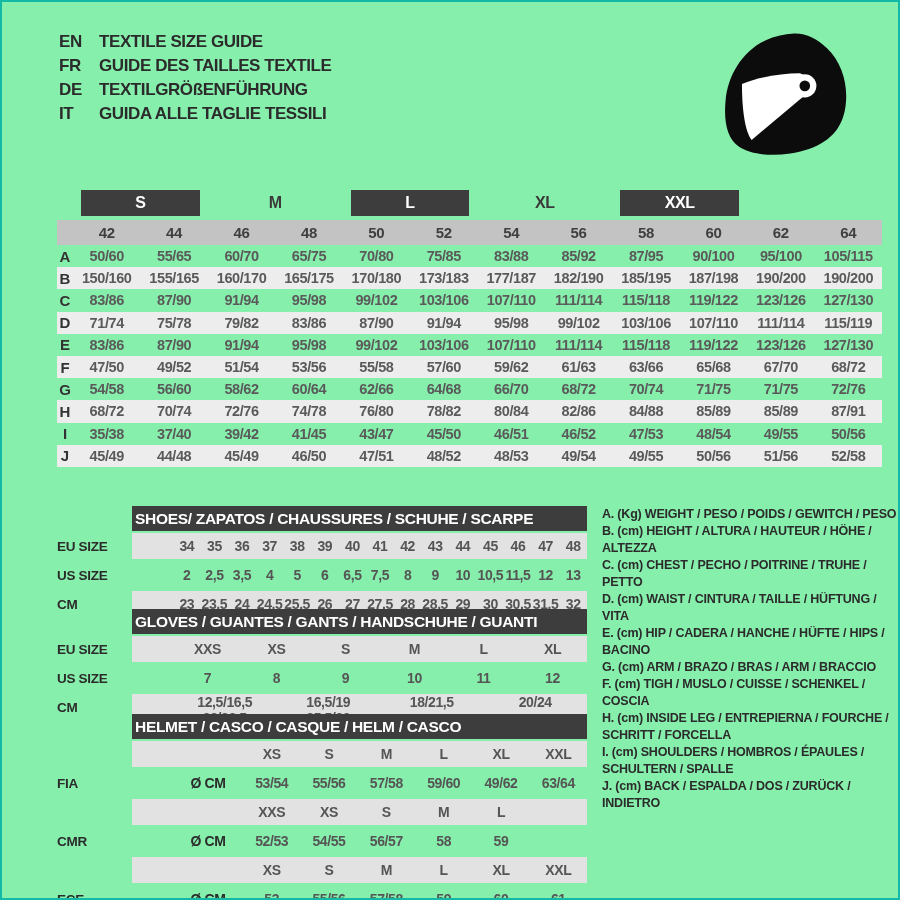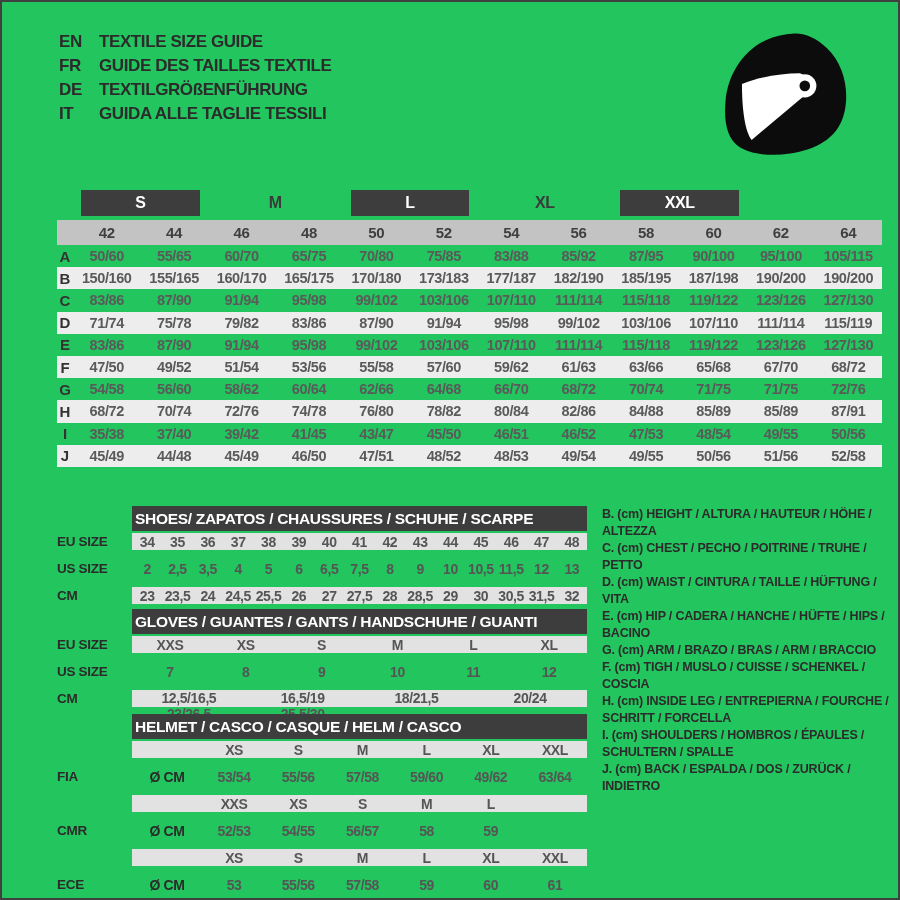--- a/index.html
+++ b/index.html
@@ -4,22 +4,22 @@
 <style>
   html, body { margin: 0; padding: 0; }
   body {
     width: 900px; height: 900px;
     background: #ffffff;
     font-family: "Liberation Sans", sans-serif;
   }
   .page {
     position: relative;
     width: 896px; height: 896px;
-    border: 2px solid #404040;
-    background: #22c55e;
+    border: 2px solid #14b8a6;
+    background: #86efac;
     overflow: hidden;
   }
 
   
   .lang-block { position: absolute; left: 57px; top: 28px; }
   .lang-row { display: flex; height: 24px; align-items: center; }
   .lang-code {
     width: 40px; font-weight: bold; font-size: 17px;
     color: #2b2b2b; letter-spacing: -0.4px;
   }
@@ -53,32 +53,32 @@
     font-weight: bold; font-size: 15px; color: #333333;
   }
   .mt-cell {
     display: flex; align-items: center; justify-content: center;
     font-weight: bold; font-size: 14.5px; color: #5a5a5a; letter-spacing: -0.4px;
     white-space: nowrap;
   }
 
   
   .st { position: absolute; left: 55px; width: 530px; }
-  .st-row { display: flex; height: 17px; margin-bottom: 10px; }
+  .st-row { display: flex; height: 26px; margin-bottom: 3px; }
   .st-row.st-title { height: 25px; margin-bottom: 2px; }
   .st-label {
     width: 75px; flex: 0 0 75px; display: flex; align-items: center;
     font-weight: bold; font-size: 13.5px; color: #2b2b2b; letter-spacing: -0.3px;
   }
   .st-title-bar {
     flex: 1; background: var(--dark-bar, #3d3d3d); color: #ffffff;
     font-weight: bold; font-size: 15.5px; letter-spacing: -0.3px;
     display: flex; align-items: center; padding-left: 3px;
   }
-  .st-band { flex: 1; display: grid; align-items: center; }
+  .st-band { flex: 1; display: grid; align-items: center; padding-left: 41px; }
   .st-band.shaded { background: var(--band-light, #e2e2e2); }
   .st-cell {
     text-align: center; font-weight: bold; font-size: 14px; color: #555555;
     letter-spacing: -0.4px; white-space: nowrap;
   }
   .st-cell.prefix { color: #2b2b2b; }
   #shoes-table { top: 504px; }
   #gloves-table { top: 607px; }
   #helmet-table { top: 712px; }
 
@@ -483,20 +483,21 @@
             <div class="st-cell">57/58</div>
             <div class="st-cell">59</div>
             <div class="st-cell">60</div>
             <div class="st-cell">61</div>
           </div>
         </div>
       </div>
   </div>
 
   <div class="legend" id="legend">
+      <div class="legend-item">A. (Kg) WEIGHT / PESO / POIDS / GEWITCH / PESO</div>
       <div class="legend-item">B. (cm) HEIGHT / ALTURA / HAUTEUR / HÖHE / ALTEZZA</div>
       <div class="legend-item">C. (cm) CHEST / PECHO / POITRINE / TRUHE / PETTO</div>
       <div class="legend-item">D. (cm) WAIST / CINTURA / TAILLE / HÜFTUNG / VITA</div>
       <div class="legend-item">E. (cm) HIP / CADERA / HANCHE / HÜFTE / HIPS / BACINO</div>
       <div class="legend-item">G. (cm) ARM / BRAZO / BRAS / ARM / BRACCIO</div>
       <div class="legend-item">F. (cm) TIGH / MUSLO / CUISSE / SCHENKEL / COSCIA</div>
       <div class="legend-item">H. (cm) INSIDE LEG / ENTREPIERNA / FOURCHE / SCHRITT / FORCELLA</div>
       <div class="legend-item">I. (cm) SHOULDERS / HOMBROS / ÉPAULES / SCHULTERN / SPALLE</div>
       <div class="legend-item">J. (cm) BACK / ESPALDA / DOS / ZURÜCK / INDIETRO</div>
     </div>

